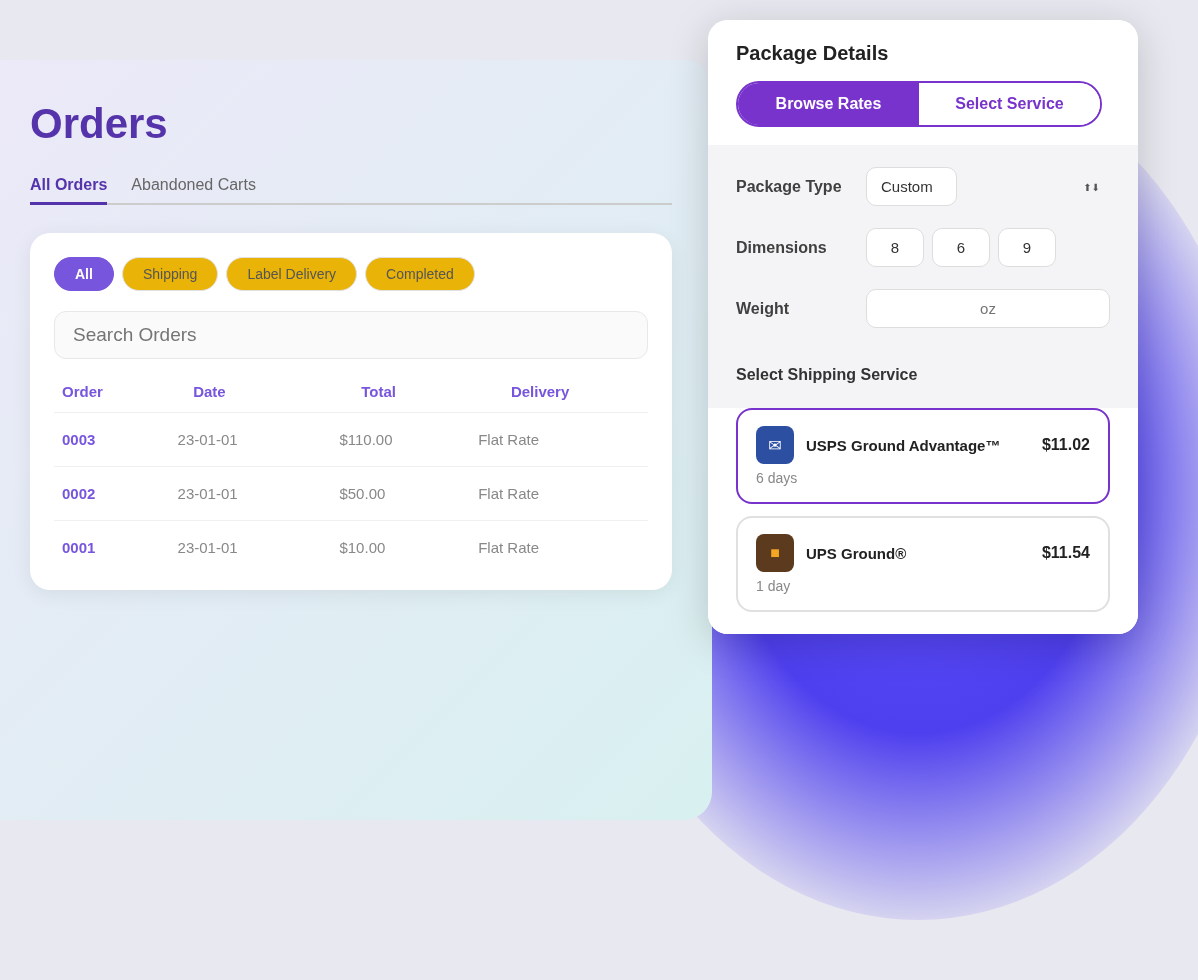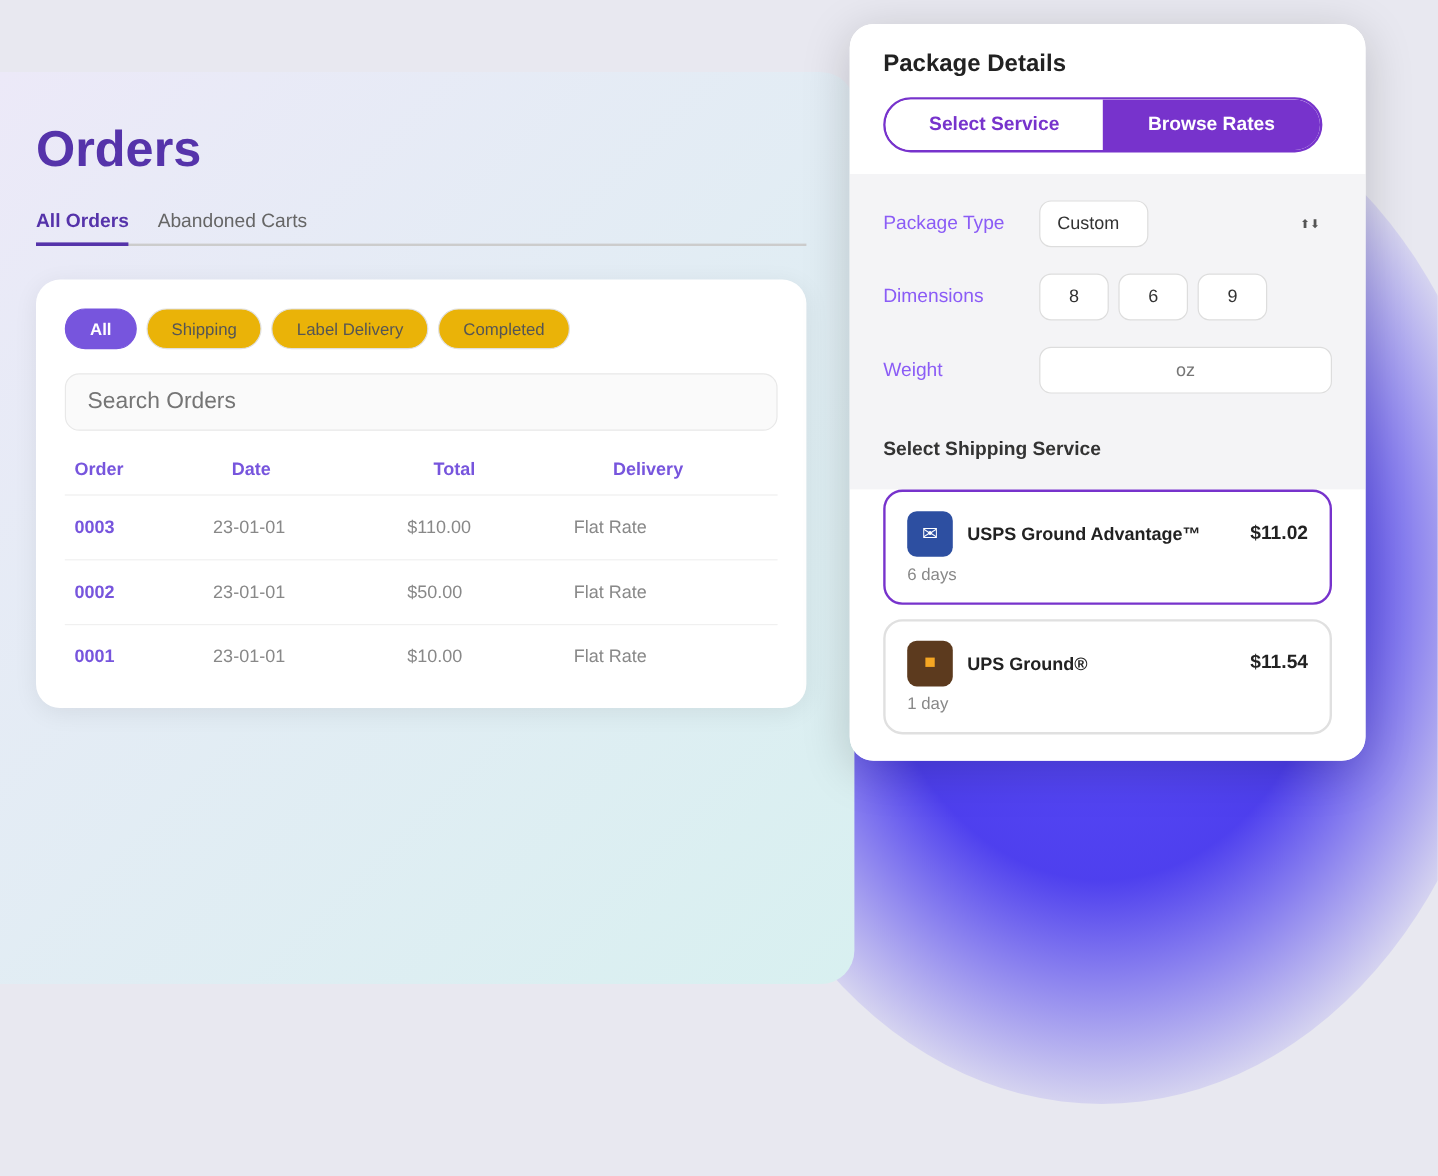--- a/index.html
+++ b/index.html
@@ -209,22 +209,22 @@
       align-items: center;
       margin-bottom: 22px;
     }
 
     .field-row:last-child {
       margin-bottom: 0;
     }
 
     .field-label {
       font-size: 16px;
-      font-weight: 400;
-      color: #8b5cf6;
+      font-weight: 700;
+      color: #404040;
       width: 130px;
       flex-shrink: 0;
     }
 
     .field-inputs {
       display: flex;
       gap: 8px;
       flex: 1;
     }
 
@@ -413,22 +413,22 @@
       <span class="table-cell">$10.00</span>
       <span class="table-cell">Flat Rate</span>
     </div>
   </div>
 </div>
 
 <div class="package-panel">
   <div class="panel-header">
     <h2 class="panel-title">Package Details</h2>
     <div class="toggle-group">
+      <button class="toggle-btn active">Browse Rates</button>
       <button class="toggle-btn inactive">Select Service</button>
-      <button class="toggle-btn active">Browse Rates</button>
     </div>
   </div>
 
   <div class="panel-section">
     <div class="field-row">
       <span class="field-label">Package Type</span>
       <div class="select-wrapper">
         <select class="select-input">
           <option>Custom</option>
           <option>Flat Rate</option>

